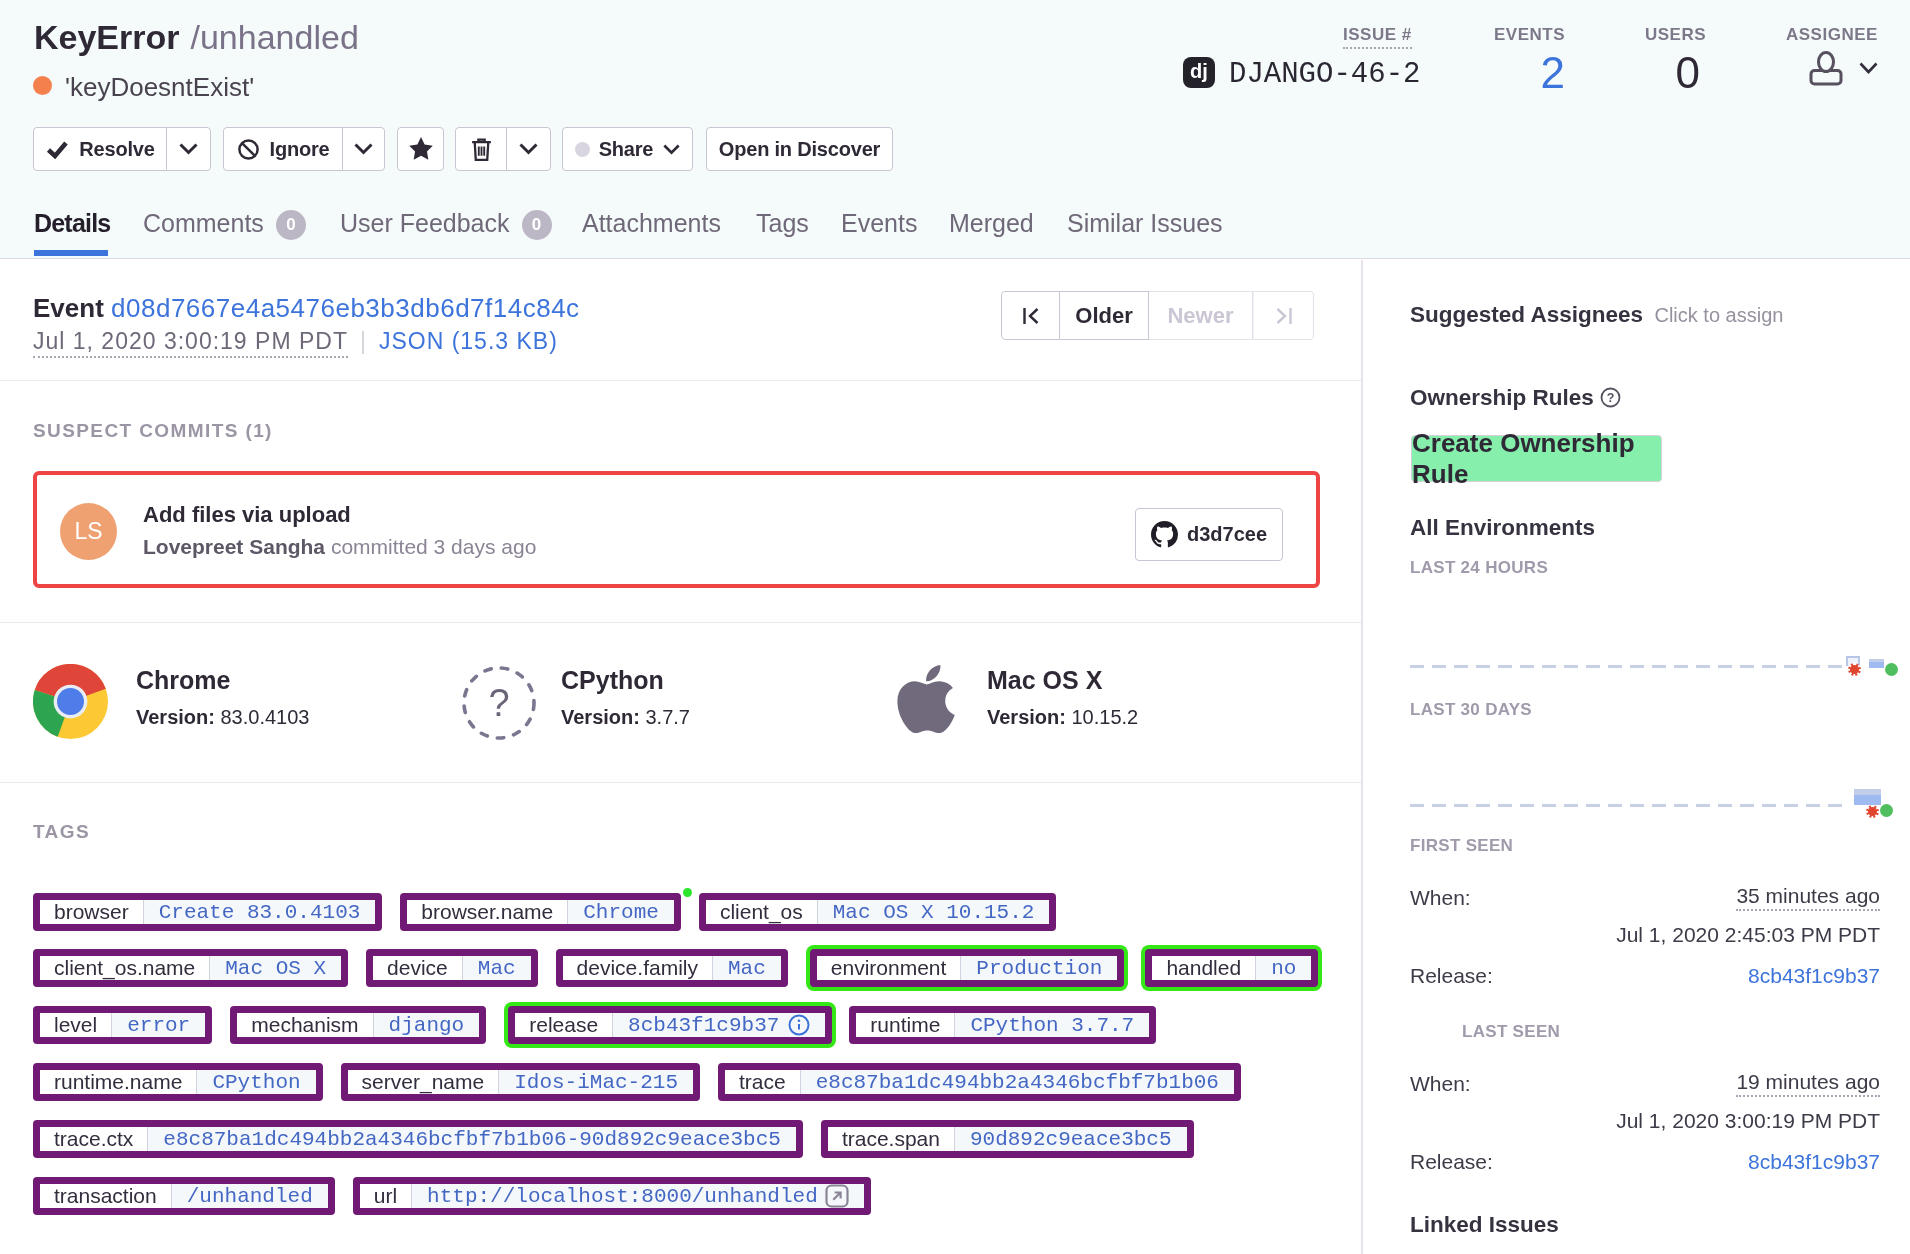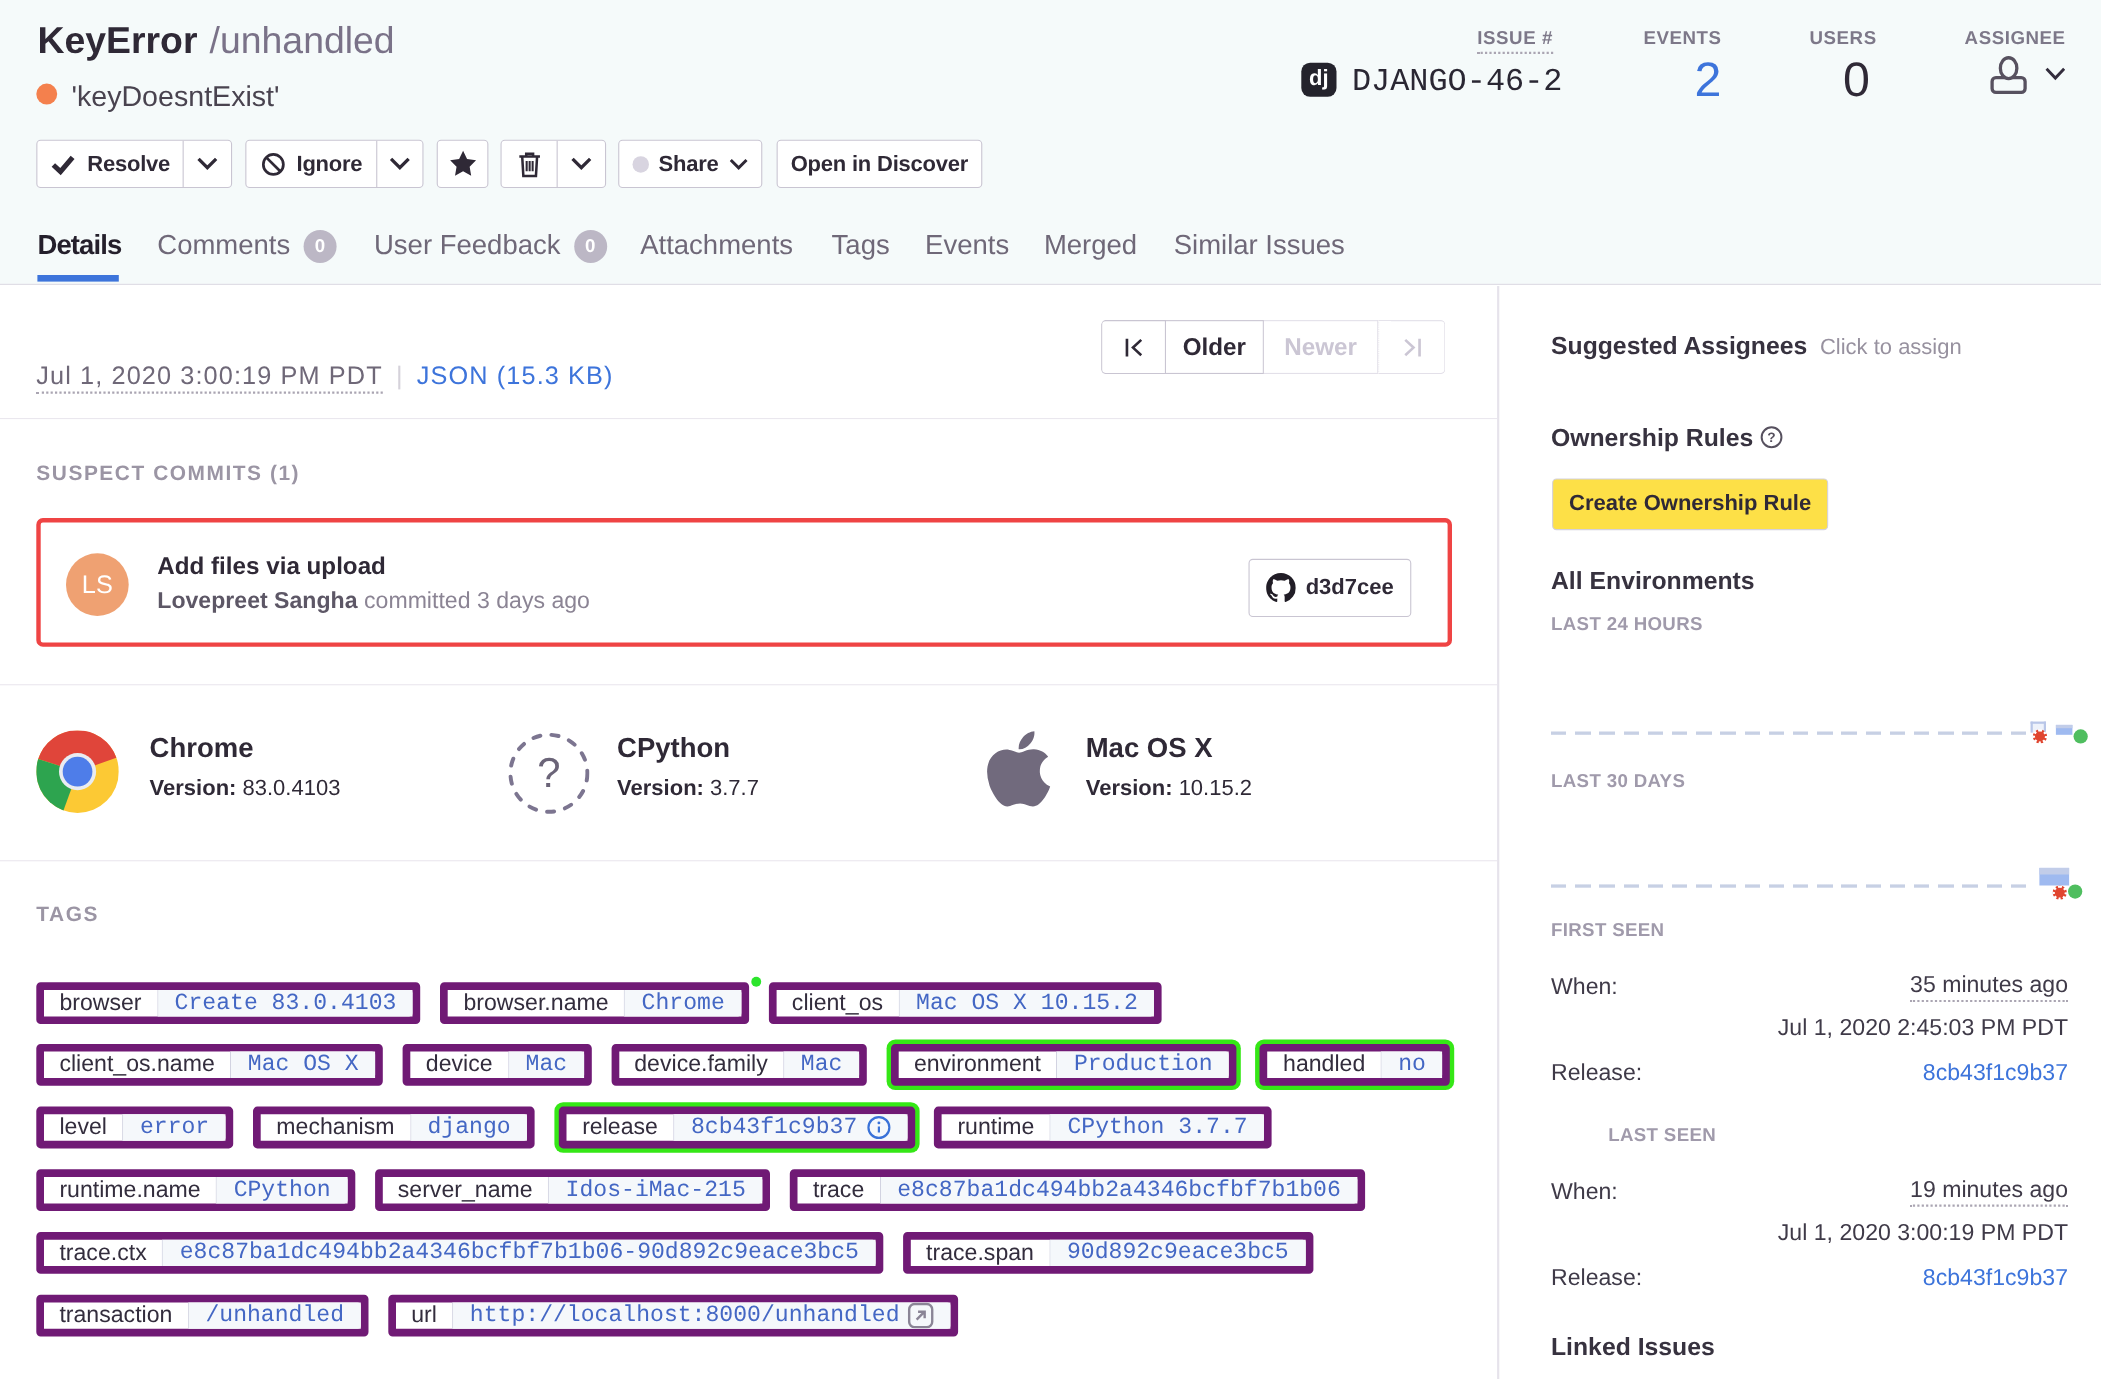--- a/index.html
+++ b/index.html
@@ -128,20 +128,21 @@
       <svg width="36" height="36" viewBox="0 0 36 36">
           <rect x="3" y="20.5" width="30" height="13.5" rx="3.5" stroke="#57515f" stroke-width="3" fill="none"></rect>
           <ellipse cx="18" cy="12" rx="7.5" ry="9.5" stroke="#57515f" stroke-width="3" fill="#f5fafa"></ellipse>
         </svg>
     </div>
     <div class="abs" style="left:1859px; top:61px;"><svg width="19" height="13" viewBox="0 0 19 13">
           <path d="M1.5 1.5l8 8.5 8-8.5" stroke="#332d3d" stroke-width="2.6" fill="none"></path>
         </svg></div>
   </div>
 
+  <div class="abs" style="left:33px; top:293px; font-size:26px; color:#2f2936;"><b>Event</b> <span class="blue" style="letter-spacing:0.5px;">d08d7667e4a5476eb3b3db6d7f14c84c</span></div>
   <div class="abs" style="left:33px; top:328px; font-size:23px; color:#6f6878; letter-spacing:1px;"><span class="dotted-u">Jul 1, 2020 3:00:19 PM PDT</span><span style="color:#d5d2da; margin:0 12px;">|</span><span class="blue">JSON (15.3 KB)</span></div>
 
   <div class="abs" style="left:1001px; top:291px; height:49px; display:flex; border-radius:4px; overflow:hidden;">
     <div style="width:59px; border:1px solid #c9c5d2; border-radius:4px 0 0 4px; display:flex;align-items:center;justify-content:center; background:#fff;">
         <svg width="18" height="18" viewBox="0 0 18 18">
           <path d="M2.5 1v16M15.5 2L8 9l7.5 7" stroke="#2f2936" stroke-width="2.4" fill="none"></path>
         </svg>
       </div>
     <div style="width:89px; border:1px solid #c9c5d2; border-left:none; display:flex;align-items:center;justify-content:center; background:#fff; font-size:22px; font-weight:bold; color:#2f2936;">Older</div>
     <div style="width:104px; border:1px solid #e3e0e9; border-left:none; display:flex;align-items:center;justify-content:center; background:#fff; font-size:22px; font-weight:bold; color:#cbc6d4;">Newer</div>
@@ -300,21 +301,21 @@
       </span>
   </div>
 
   <div class="vdiv"></div>
   <div class="abs" style="left:1410px; top:302px;"><span class="h2">Suggested Assignees</span> <span style="font-size:20px; color:#97919f; margin-left:7px;">Click to assign</span></div>
   <div class="abs" style="left:1410px; top:385px;"><span class="h2">Ownership Rules</span></div>
   <div class="abs" style="left:1600px; top:387px;"><svg width="21" height="21" viewBox="0 0 21 21">
         <circle cx="10.5" cy="10.5" r="9" stroke="#57515f" stroke-width="1.8" fill="none"></circle>
         <text x="10.5" y="15" text-anchor="middle" font-size="12.5" font-weight="bold" fill="#57515f" font-family="Liberation Sans">?</text>
       </svg></div>
-  <div class="abs" style="left:1411px; top:435px; width:251px; height:47px; border:1px solid #d4d1dc; border-radius:4px; background:#fde047; display:flex; align-items:center; justify-content:center; font-size:20px; font-weight:bold; color:#2f2936;">Create Ownership Rule</div>
+  <div class="abs" style="left:1411px; top:435px; width:251px; height:47px; border:1px solid #d4d1dc; border-radius:4px; background:#86efac; display:flex; align-items:center; justify-content:center; font-size:26px; font-weight:bold; color:#2f2936;">Create Ownership Rule</div>
   <div class="abs h2" style="left:1410px; top:515px;">All Environments</div>
   <div class="abs seclab" style="left:1410px; top:558px;">LAST 24 HOURS</div>
 
   <div class="abs" style="left:1410px; top:665px; width:440px; height:3px; background-image:repeating-linear-gradient(to right,#c7d0e4 0 14px,transparent 14px 22px);"></div>
   <div class="abs" style="left:1846px; top:656px; width:14px; height:10px; background:#eef2fb; border:2px solid #b9c6e8; border-bottom:none;"></div>
   <div class="abs" style="left:1869px; top:659px; width:15px; height:9px; background:#9fbaf0; border-top:3px solid #c2cde9;"></div>
   <div class="abs" style="left:1848px; top:663px; width:13px; height:13px; border-radius:50%; background:#e0452f; border:2px dotted #fff;"></div>
   <div class="abs" style="left:1885px; top:663px; width:13px; height:13px; border-radius:50%; background:#4fbe5f;"></div>
 
   <div class="abs seclab" style="left:1410px; top:700px;">LAST 30 DAYS</div>

